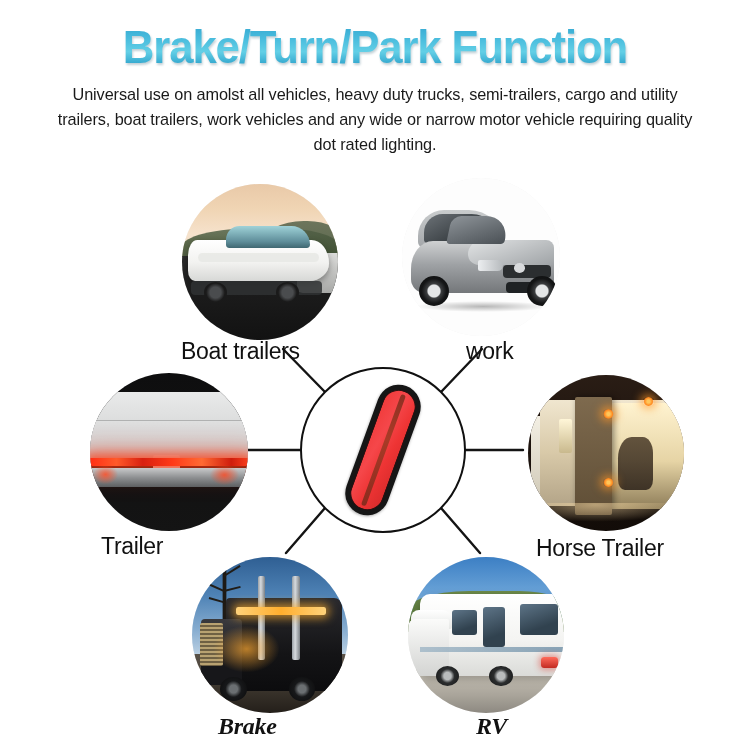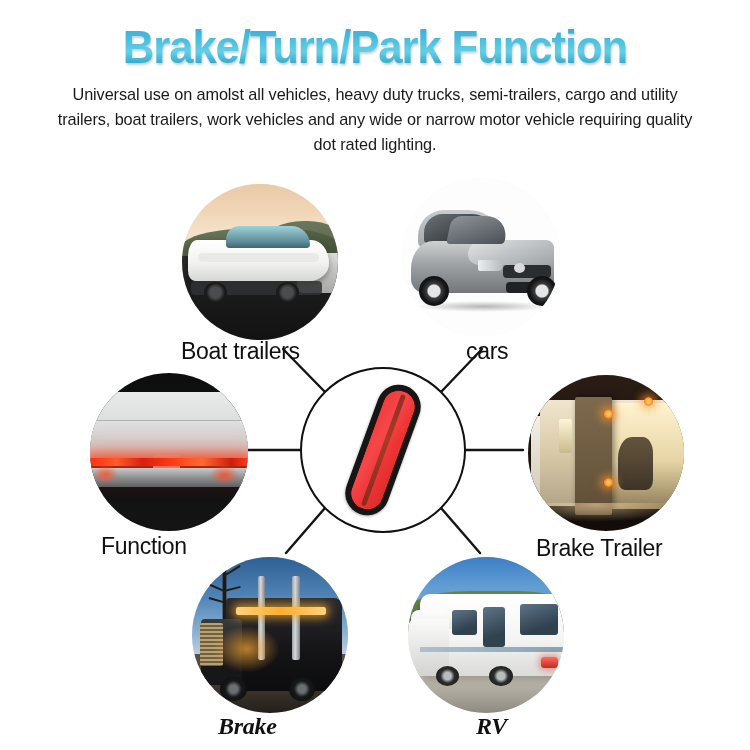--- a/index.html
+++ b/index.html
@@ -318,56 +318,56 @@
         <div class="car-hood"></div>
         <div class="car-wind"></div>
         <div class="car-lamp"></div>
         <div class="car-grille"></div>
         <div class="car-grille2"></div>
         <div class="car-badge"></div>
         <div class="car-wheel" style="left:11%"></div>
         <div class="car-wheel" style="right:2%"></div>
       </div>
     </div>
-    <div class="caption" style="left:466px; top:338px;">cars</div>
+    <div class="caption" style="left:466px; top:338px;">work</div>
   </div>
 
   <div class="node">
     <div class="photo" style="left:90px; top:373px; width:158px; height:158px;">
       <div class="inner">
         <div class="pk-bg"></div>
         <div class="pk-body"></div>
         <div class="pk-gate"></div>
         <div class="pk-plate"></div>
         <div class="pk-led"></div>
         <div class="pk-bump"></div>
         <div class="pk-glow1"></div>
         <div class="pk-glow2"></div>
       </div>
     </div>
-    <div class="caption" style="left:101px; top:533px;">Function</div>
+    <div class="caption" style="left:101px; top:533px;">Trailer</div>
   </div>
 
   <div class="node">
     <div class="photo" style="left:528px; top:375px; width:156px; height:156px;">
       <div class="inner">
         <div class="ht-bg"></div>
         <div class="ht-front"></div>
         <div class="ht-body"></div>
         <div class="ht-inner"></div>
         <div class="ht-horse"></div>
         <div class="ht-door"></div>
         <div class="ht-win"></div>
         <div class="ht-mark" style="left:48%; top:22%"></div>
         <div class="ht-mark" style="left:48%; top:66%"></div>
         <div class="ht-mark" style="left:74%; top:14%"></div>
         <div class="ht-floor"></div>
       </div>
     </div>
-    <div class="caption" style="left:536px; top:535px;">Brake Trailer</div>
+    <div class="caption" style="left:536px; top:535px;">Horse Trailer</div>
   </div>
 
   <div class="node">
     <div class="photo" style="left:192px; top:557px; width:156px; height:156px;">
       <div class="inner">
         <div class="tk-sky"></div>
         <div class="tk-gnd"></div>
         <div class="tk-tree">
           <div class="tk-twig" style="left:48%; top:18%; width:40%; transform:rotate(-32deg)"></div>
           <div class="tk-twig" style="left:10%; top:26%; width:42%; transform:rotate(24deg)"></div>

